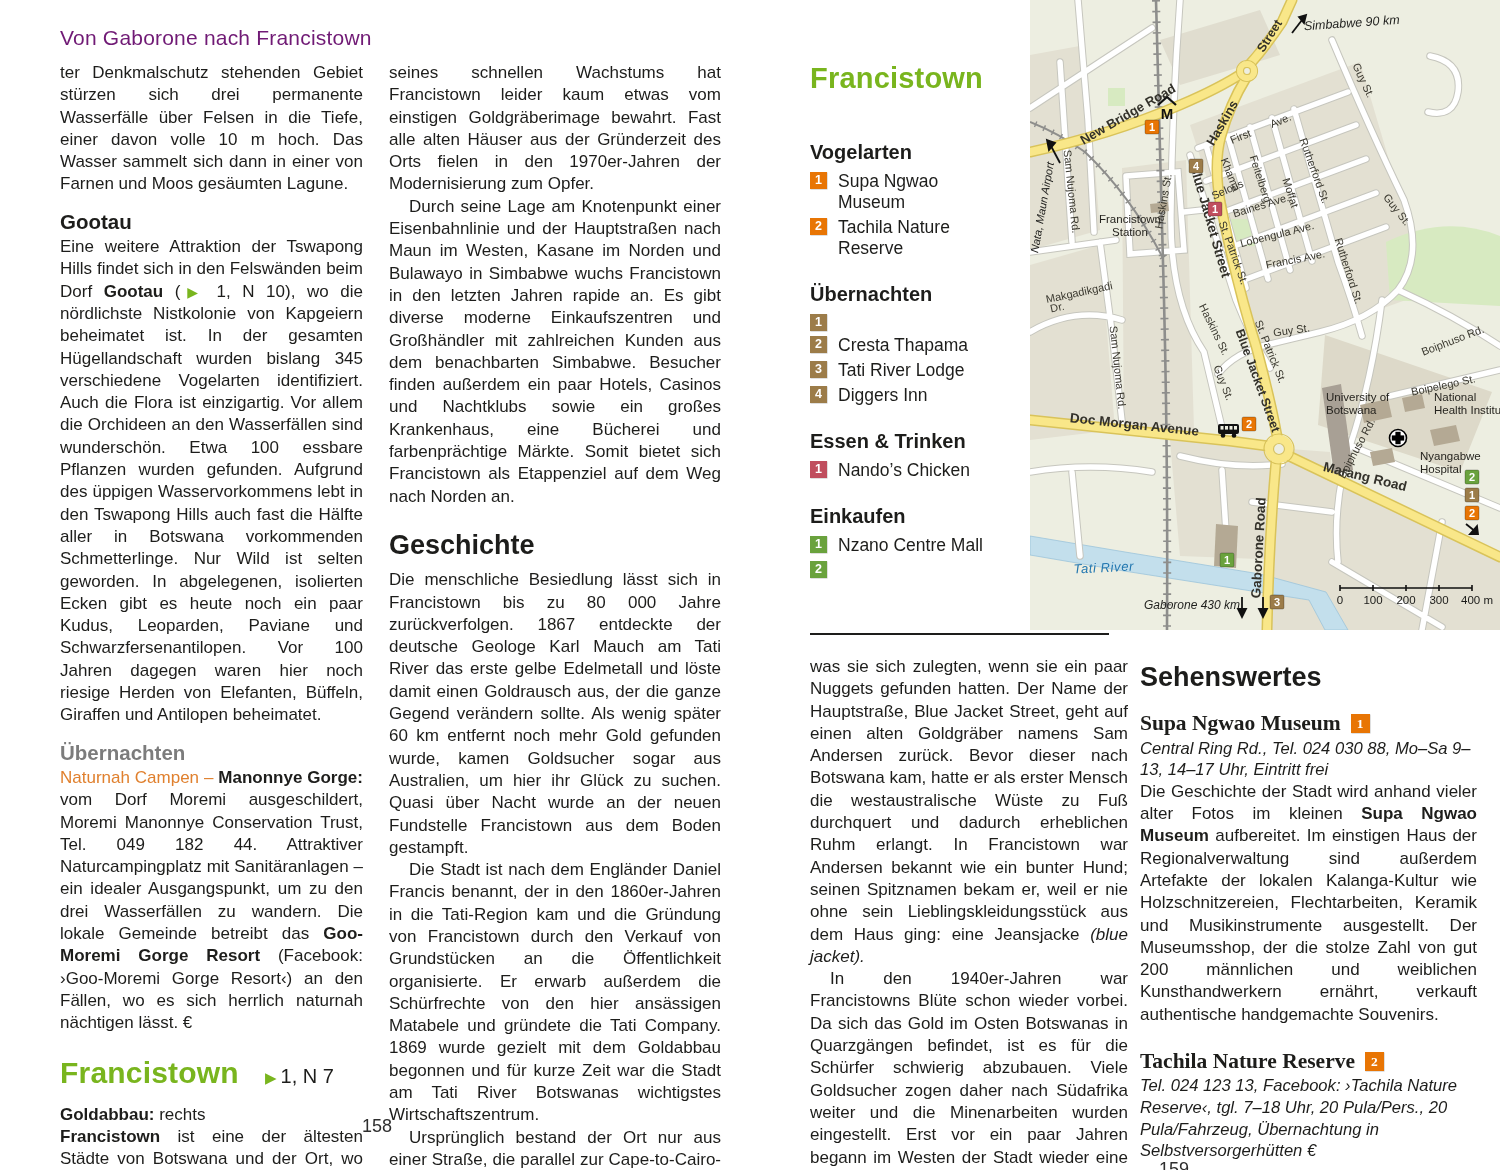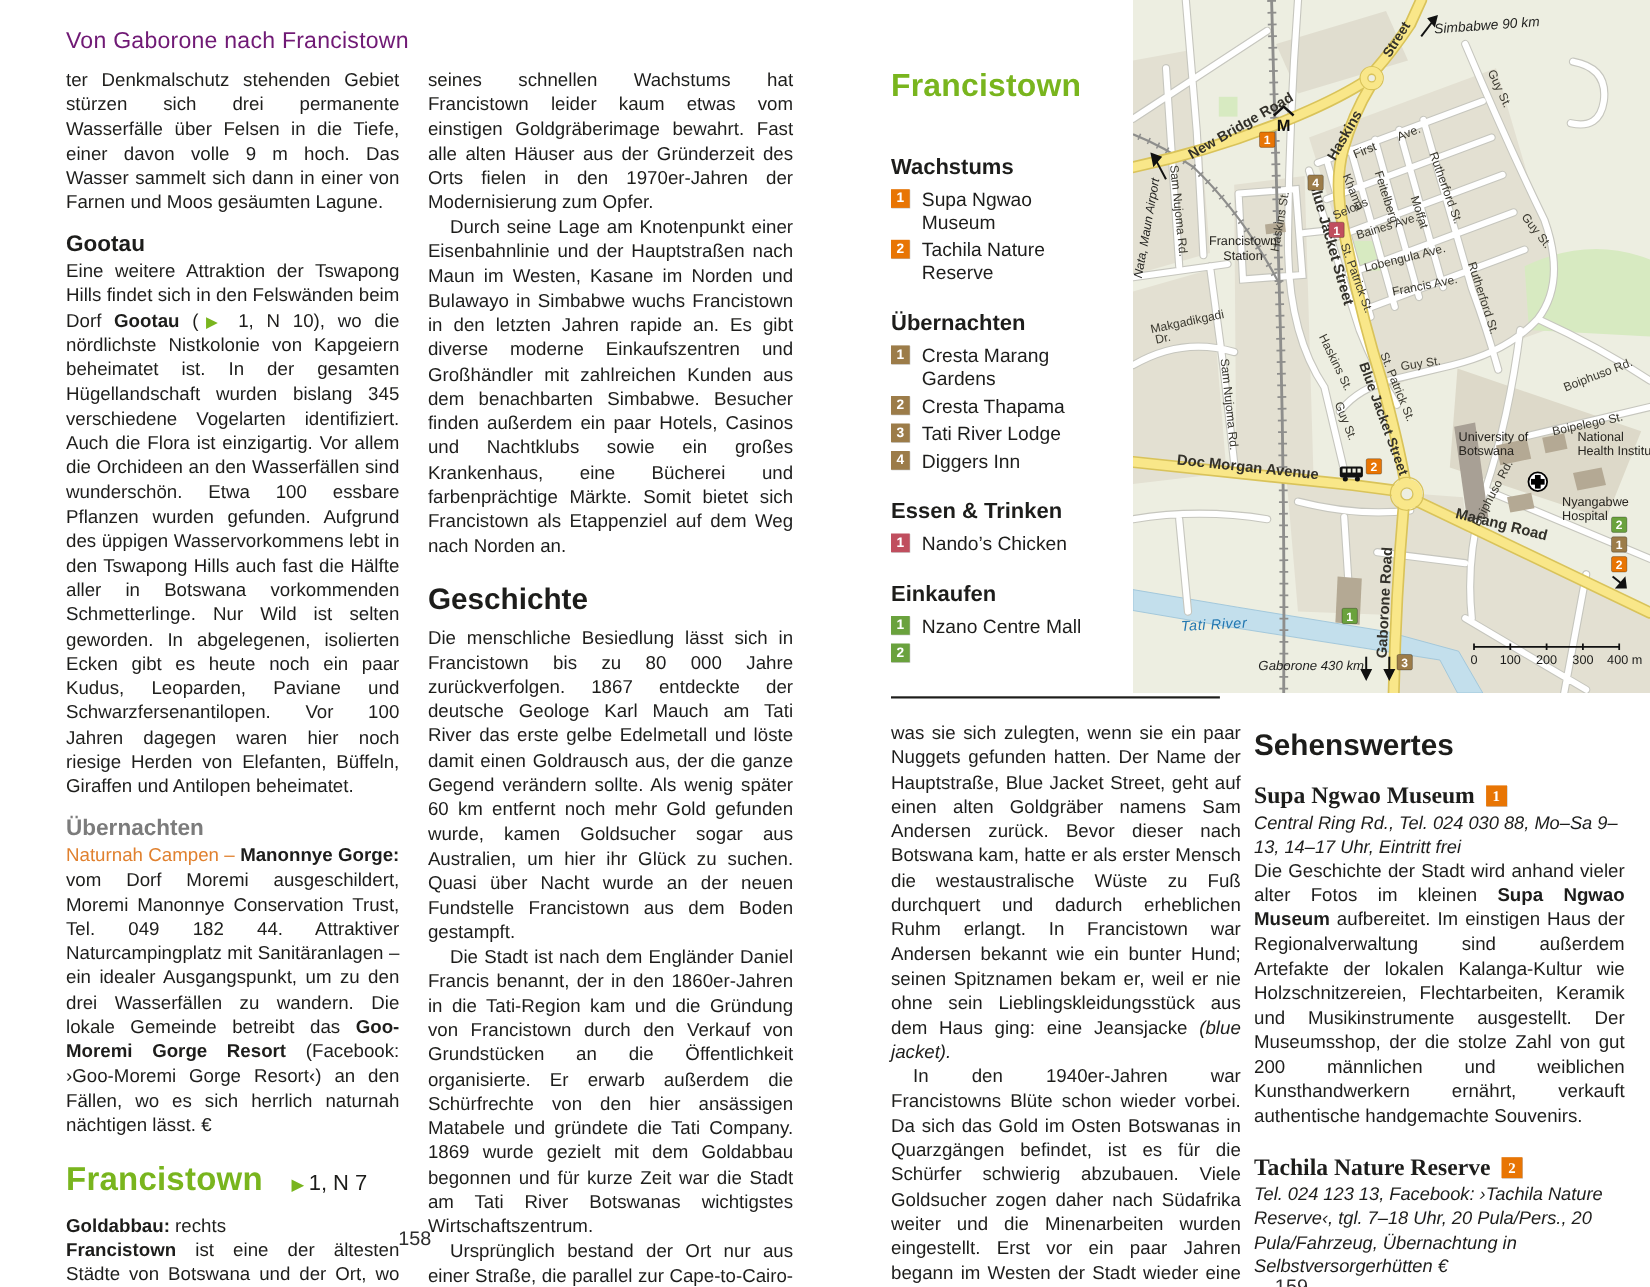--- a/index.html
+++ b/index.html
@@ -52,21 +52,21 @@
   .poi{fill:#26241f;}
   .mkr-txt{fill:#fff;font-weight:bold;font-size:11px;text-anchor:middle;}
   .scale-txt{fill:#1b1b19;font-size:11.5px;text-anchor:middle;}
 </style>
 </head>
 <body>
 
 <div id="header-left" class="abs">Von Gaborone nach Francistown</div>
 
 <div id="c-left1" class="col" style="left:60px;top:62px;width:303px;">
-    <p><span>ter Denkmalschutz stehenden Gebiet stürzen sich drei permanente Wasserfälle über Felsen in die Tiefe, einer davon volle 9 m hoch. Das Wasser sammelt sich dann in einer von Farnen und Moos gesäumten Lagune.</span></p>
+    <p><span>ter Denkmalschutz stehenden Gebiet stürzen sich drei permanente Wasserfälle über Felsen in die Tiefe, einer davon volle 10 m hoch. Das Wasser sammelt sich dann in einer von Farnen und Moos gesäumten Lagune.</span></p>
     <div class="h3">Gootau</div>
     <p><span>Eine weitere Attraktion der Tswapong Hills findet sich in den Felswänden beim Dorf </span><span class="r-b">Gootau</span><span> (</span><span class="r-arrow">▶</span><span> 1, N 10), wo die nördlichste Nistkolonie von Kapgeiern beheimatet ist. In der gesamten Hügellandschaft wurden bislang 345 verschiedene Vogelarten identifiziert. Auch die Flora ist einzigartig. Vor allem die Orchideen an den Wasserfällen sind wunderschön. Etwa 100 essbare Pflanzen wurden gefunden. Aufgrund des üppigen Wasservorkommens lebt in den Tswapong Hills auch fast die Hälfte aller in Botswana vorkommenden Schmetterlinge. Nur Wild ist selten geworden. In abgelegenen, isolierten Ecken gibt es heute noch ein paar Kudus, Leoparden, Paviane und Schwarzfersenantilopen. Vor 100 Jahren dagegen waren hier noch riesige Herden von Elefanten, Büffeln, Giraffen und Antilopen beheimatet.</span></p>
     <div class="h3gray">Übernachten</div>
     <p><span class="r-orange">Naturnah Campen – </span><span class="r-b">Manonnye Gorge:</span><span> vom Dorf Moremi ausgeschildert, Moremi Manonnye Conservation Trust, Tel. 049 182 44. Attraktiver Naturcampingplatz mit Sanitäranlagen – ein idealer Ausgangspunkt, um zu den drei Wasserfällen zu wandern. Die lokale Gemeinde betreibt das </span><span class="r-b">Goo-Moremi Gorge Resort</span><span> (Facebook: ›Goo-Moremi Gorge Resort‹) an den Fällen, wo es sich herrlich naturnah nächtigen lässt. €</span></p>
     <div class="h1ref"><span class="h1green">Francistown</span><span class="ref"><span class="r-arrow">▶ </span><span>1, N 7</span></span></div>
     <p><span class="r-b">Goldabbau:</span><span> rechts</span></p>
     <p><span class="r-b">Francistown</span><span> ist eine der ältesten Städte von Botswana und der Ort, wo der erste Goldrausch im südlichen Afrika stattfand. Heute leben knapp 90 000 Menschen in der zweitgrößten urbanen Siedlung des Landes, die auch Hauptstadt des Nordens genannt wird. Aufgrund</span></p>
   </div>
 
 <div id="c-left2" class="col" style="left:389px;top:62px;width:332px;">
@@ -76,33 +76,32 @@
     <p><span>Die menschliche Besiedlung lässt sich in Francistown bis zu 80 000 Jahre zurückverfolgen. 1867 entdeckte der deutsche Geologe Karl Mauch am Tati River das erste gelbe Edelmetall und löste damit einen Goldrausch aus, der die ganze Gegend verändern sollte. Als wenig später 60 km entfernt noch mehr Gold gefunden wurde, kamen Goldsucher sogar aus Australien, um hier ihr Glück zu suchen. Quasi über Nacht wurde an der neuen Fundstelle Francistown aus dem Boden gestampft.</span></p>
     <p class="ind"><span>Die Stadt ist nach dem Engländer Daniel Francis benannt, der in den 1860er-Jahren in die Tati-Region kam und die Gründung von Francistown durch den Verkauf von Grundstücken an die Öffentlichkeit organisierte. Er erwarb außerdem die Schürfrechte von den hier ansässigen Matabele und gründete die Tati Company. 1869 wurde gezielt mit dem Goldabbau begonnen und für kurze Zeit war die Stadt am Tati River Botswanas wichtigstes Wirtschaftszentrum.</span></p>
     <p class="ind"><span>Ursprünglich bestand der Ort nur aus einer Straße, die parallel zur Cape-to-Cairo-Eisenbahn verlief. Wie in einem Goldgräbernest üblich, drängten sich hier Kneipen, in denen es wild zuging, und Geschäfte, die alles feilboten, was die Goldgräber so brauchten oder</span></p>
   </div>
 
 <div class="abs pageno" style="left:302px;">158</div>
 
 <div id="legend" class="abs">
   <span class="h1green">Francistown</span>
   <div id="legend-sections">
-      <div class="leg-h">Wachstums</div>
+      <div class="leg-h">Vogelarten</div>
       <div class="leg-row">
         <span class="sq" style="background: rgb(232, 117, 4);">1</span>
         <span class="leg-lbl">Supa Ngwao Museum</span>
       </div>
       <div class="leg-row">
         <span class="sq" style="background: rgb(232, 117, 4);">2</span>
         <span class="leg-lbl">Tachila Nature Reserve</span>
       </div>
       <div class="leg-h">Übernachten</div>
       <div class="leg-row">
         <span class="sq" style="background: rgb(156, 124, 73);">1</span>
-        <span class="leg-lbl">Cresta Marang Gardens</span>
       </div>
       <div class="leg-row">
         <span class="sq" style="background: rgb(156, 124, 73);">2</span>
         <span class="leg-lbl">Cresta Thapama</span>
       </div>
       <div class="leg-row">
         <span class="sq" style="background: rgb(156, 124, 73);">3</span>
         <span class="leg-lbl">Tati River Lodge</span>
       </div>
       <div class="leg-row">

